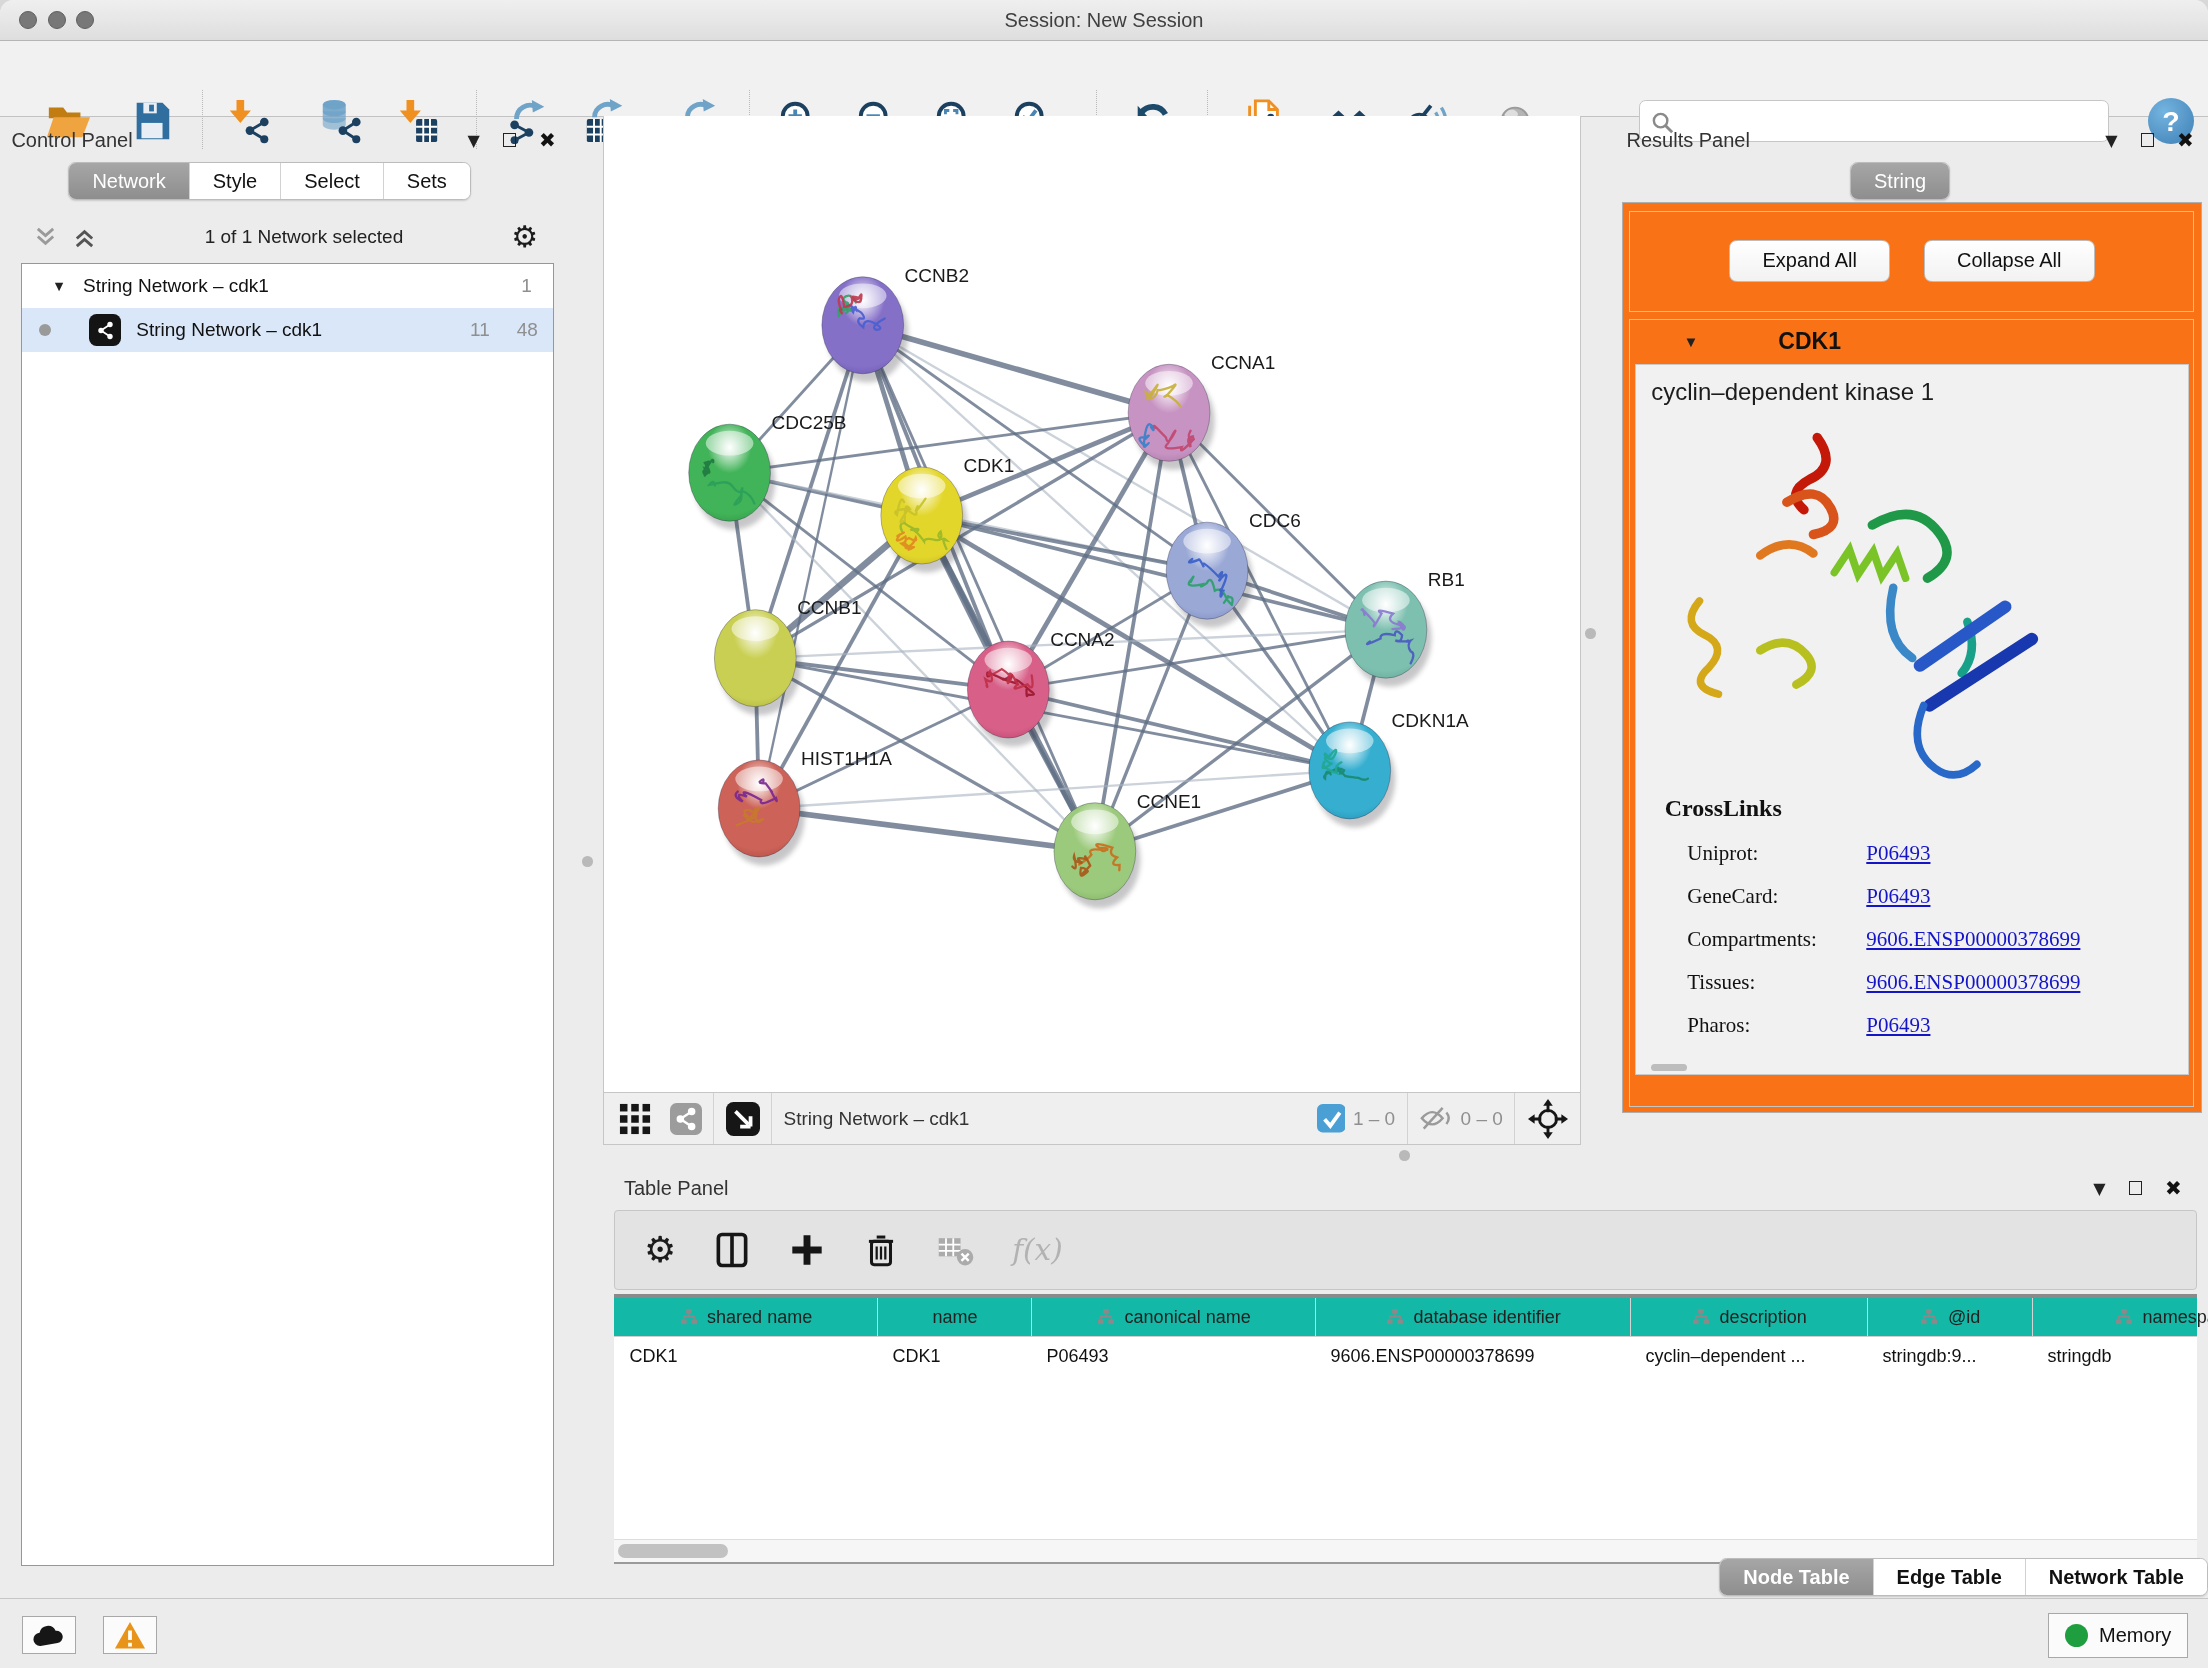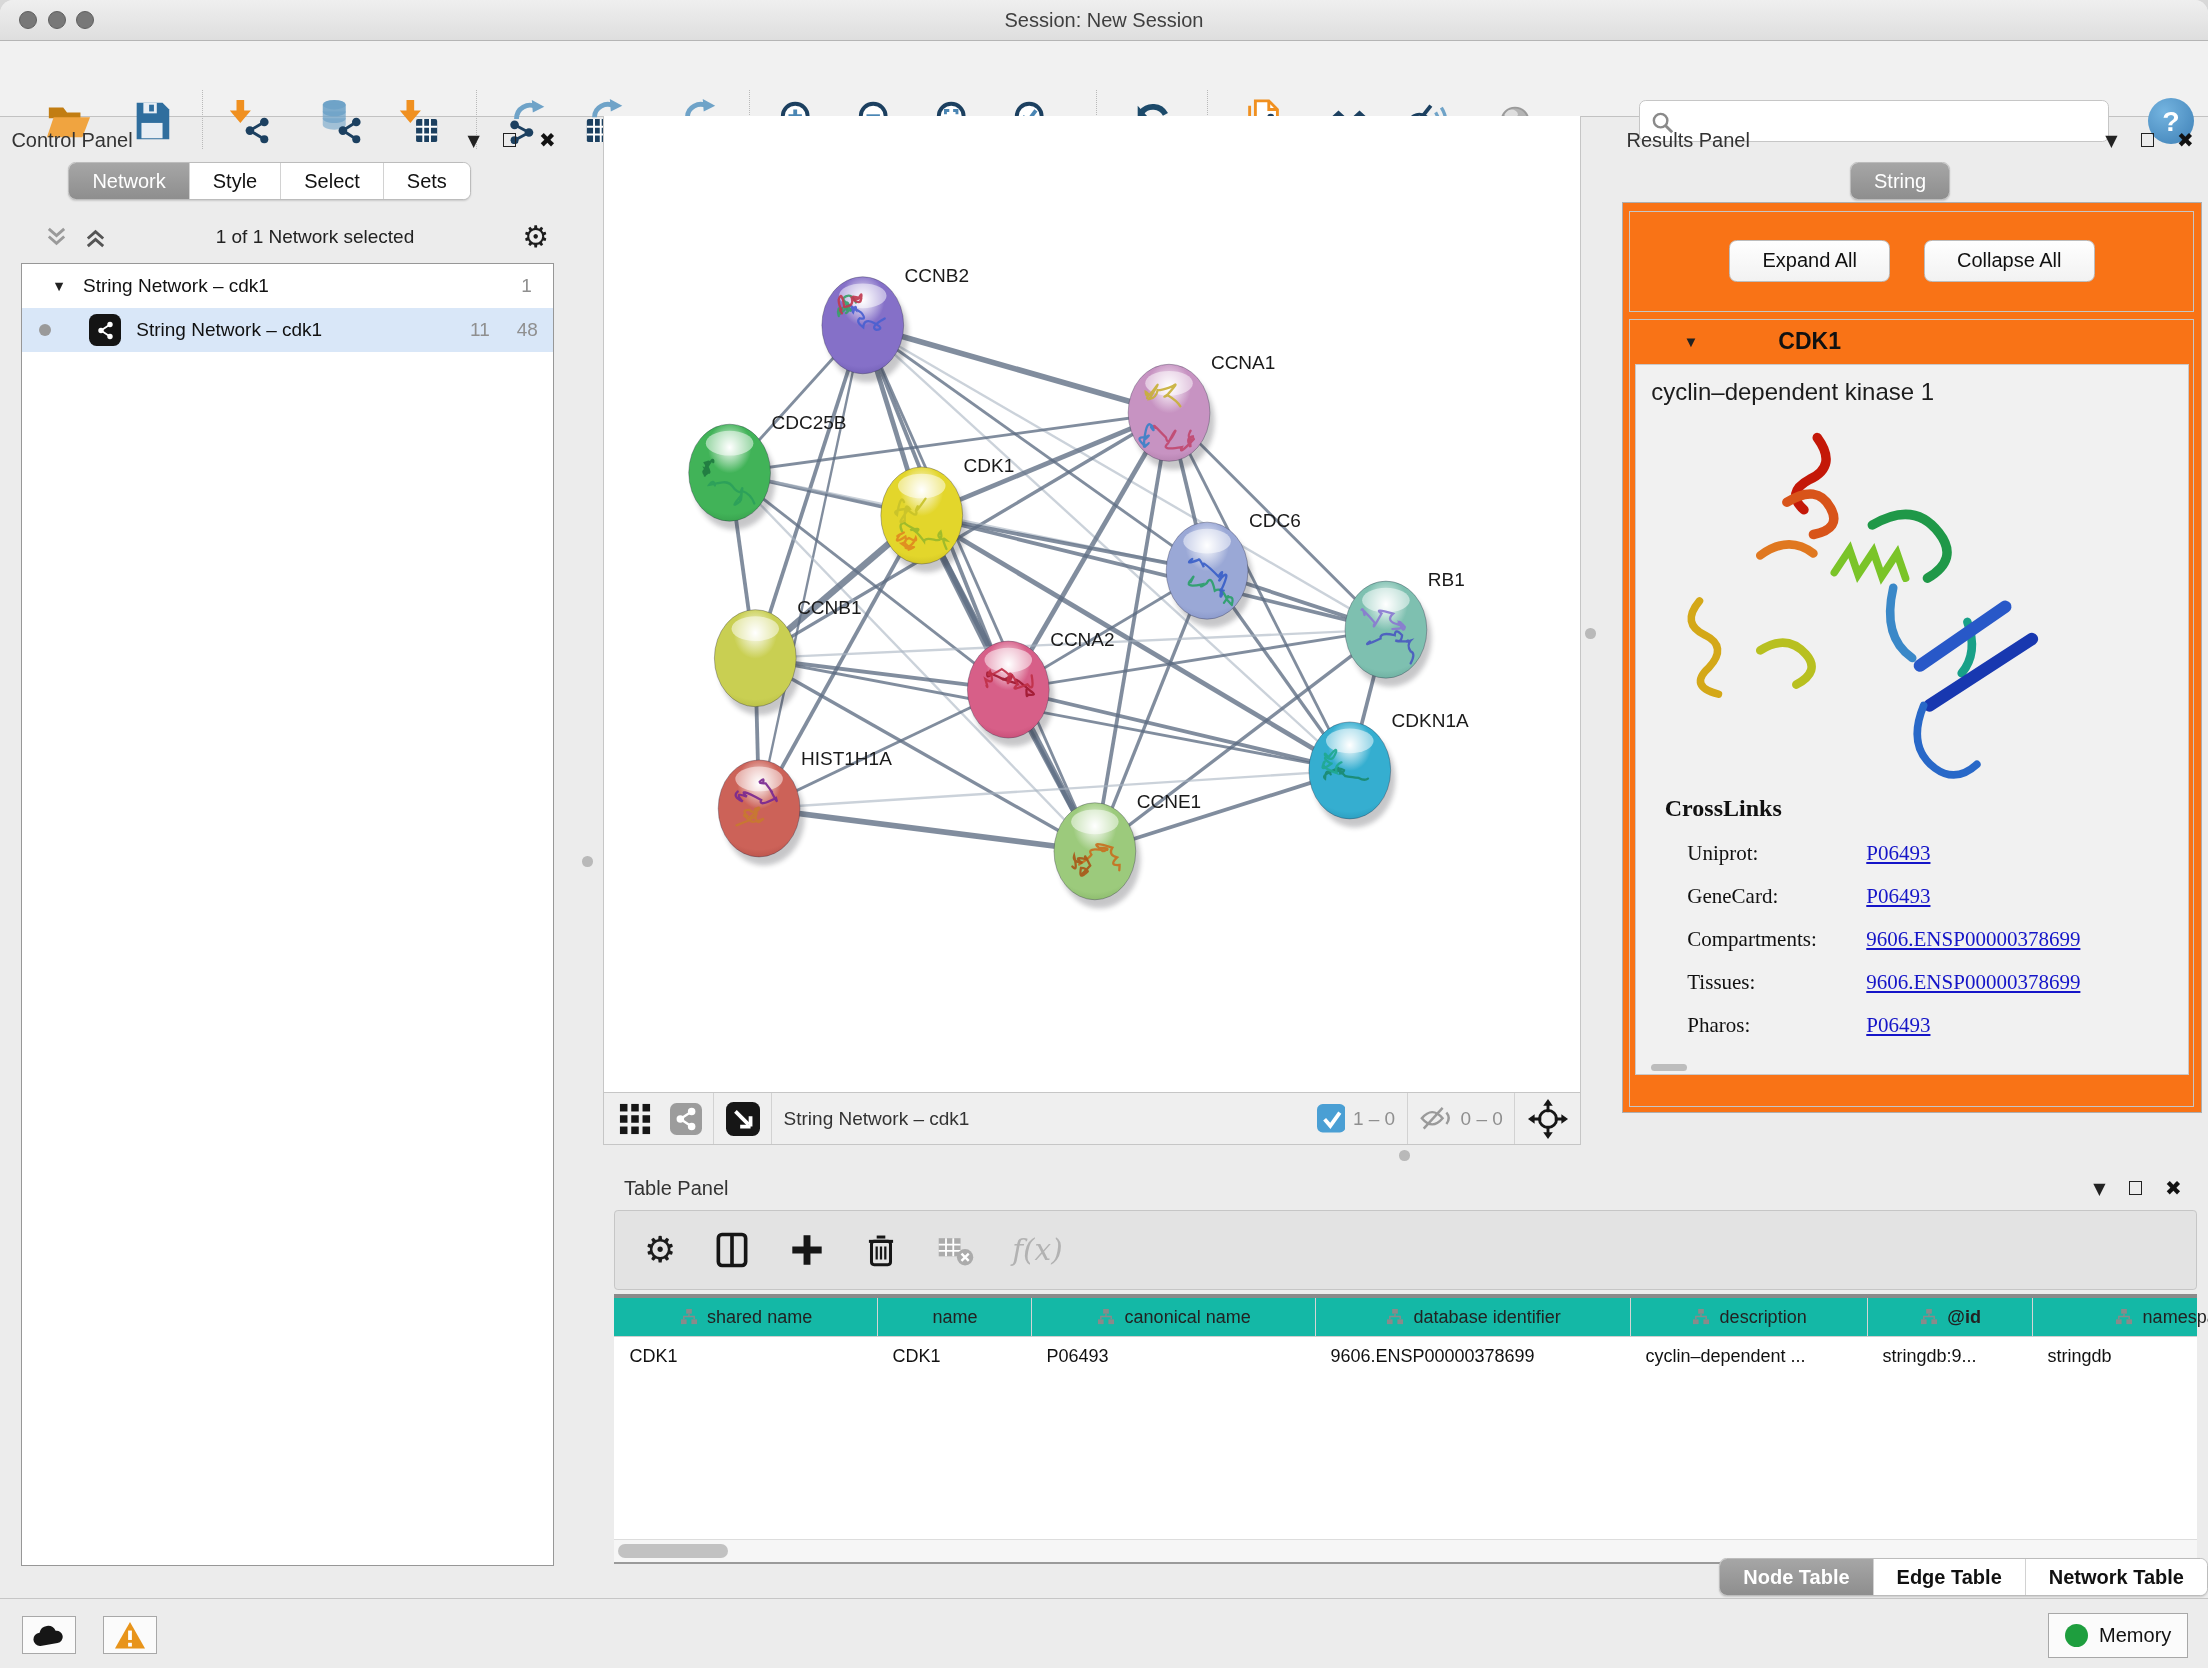--- a/index.html
+++ b/index.html
@@ -42,21 +42,21 @@
             background:#fff;box-shadow:0 1px 1.9px rgba(0,0,0,.15);}
   .tab{padding:0 23px;height:36px;line-height:36px;font-size:20px;color:#111;background:#fff;
        border-left:1px solid #d2d2d2;}
   .tab:first-child{border-left:none;}
   .tab.active{background:linear-gradient(#a6a6a6,#8e8e8e);color:#fff;}
 
   
   .control-panel{position:absolute;left:11.4px;top:124px;width:552px;height:1453px;}
   .cp-head{position:absolute;left:0;top:0;width:100%;height:32px;display:flex;align-items:center;}
   .cp-tabs{position:absolute;left:57px;top:38px;}
-  .cp-statusrow{position:absolute;left:18px;top:91px;width:533px;height:44px;display:flex;align-items:center;}
+  .cp-statusrow{position:absolute;left:7px;top:91px;width:533px;height:44px;display:flex;align-items:center;}
   .cp-status{flex:1;text-align:center;font-size:19px;color:#222;}
   .cp-tree{position:absolute;left:9.5px;top:139px;width:531px;height:1301px;background:#fff;
            border:1px solid #979797;}
   .tree-row{display:flex;align-items:center;height:44px;font-size:19px;color:#111;}
   .tree-row .cnt{color:#8f8f8f;}
   .tree-row.selected{background:#d9e7f8;}
   .share-badge{width:32px;height:32px;border-radius:7.6px;background:#141414;display:flex;
                align-items:center;justify-content:center;}
   .gear-glyph{font-family:"DejaVu Sans",sans-serif;font-size:30px;color:#1c1c1c;line-height:1;}
 
@@ -798,21 +798,21 @@
             <svg width="18" height="18" viewBox="0 0 19 19">
               <g fill="#8a8a8a">
                 <rect x="6.5" y="1" width="6" height="5"></rect>
                 <rect x="1" y="12" width="6" height="5"></rect>
                 <rect x="12" y="12" width="6" height="5"></rect>
               </g>
               <path d="M9.5 6v3M4 12V9h11v3" stroke="#8a8a8a" stroke-width="1.5" fill="none"></path>
             </svg>
             <span>description</span>
           </div>
-          <div class="tp-hcell" style="width: 165px; flex: 0 0 165px; font-weight: bold;">
+          <div class="tp-hcell" style="width: 165px; flex: 0 0 165px;">
             <svg width="18" height="18" viewBox="0 0 19 19">
               <g fill="#8a8a8a">
                 <rect x="6.5" y="1" width="6" height="5"></rect>
                 <rect x="1" y="12" width="6" height="5"></rect>
                 <rect x="12" y="12" width="6" height="5"></rect>
               </g>
               <path d="M9.5 6v3M4 12V9h11v3" stroke="#8a8a8a" stroke-width="1.5" fill="none"></path>
             </svg>
             <span>@id</span>
           </div>

